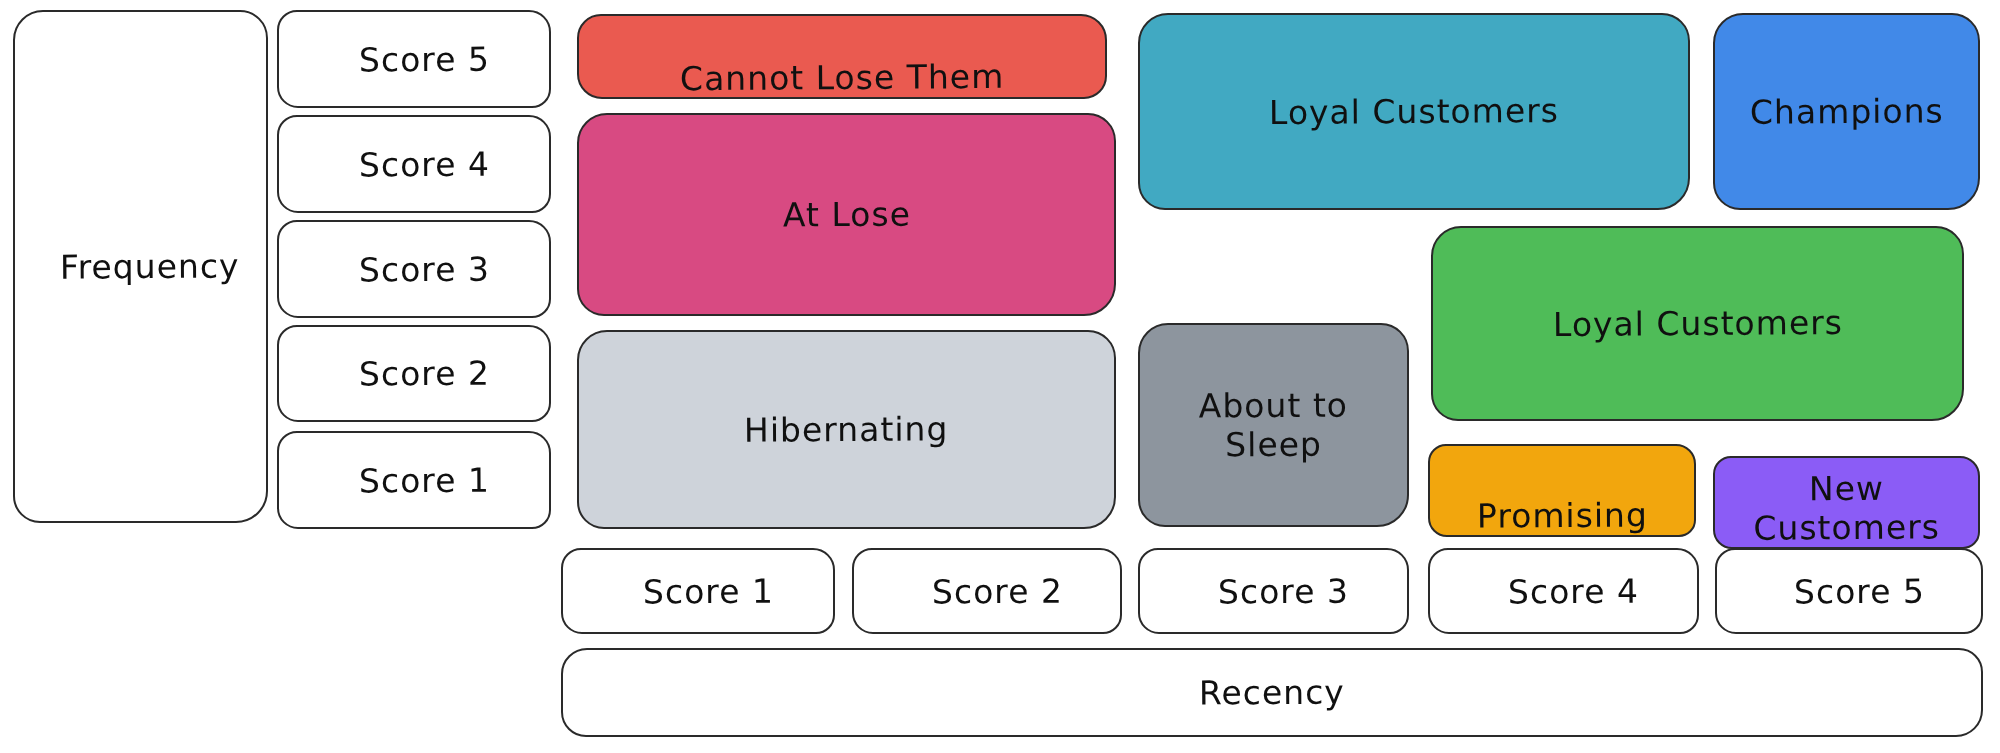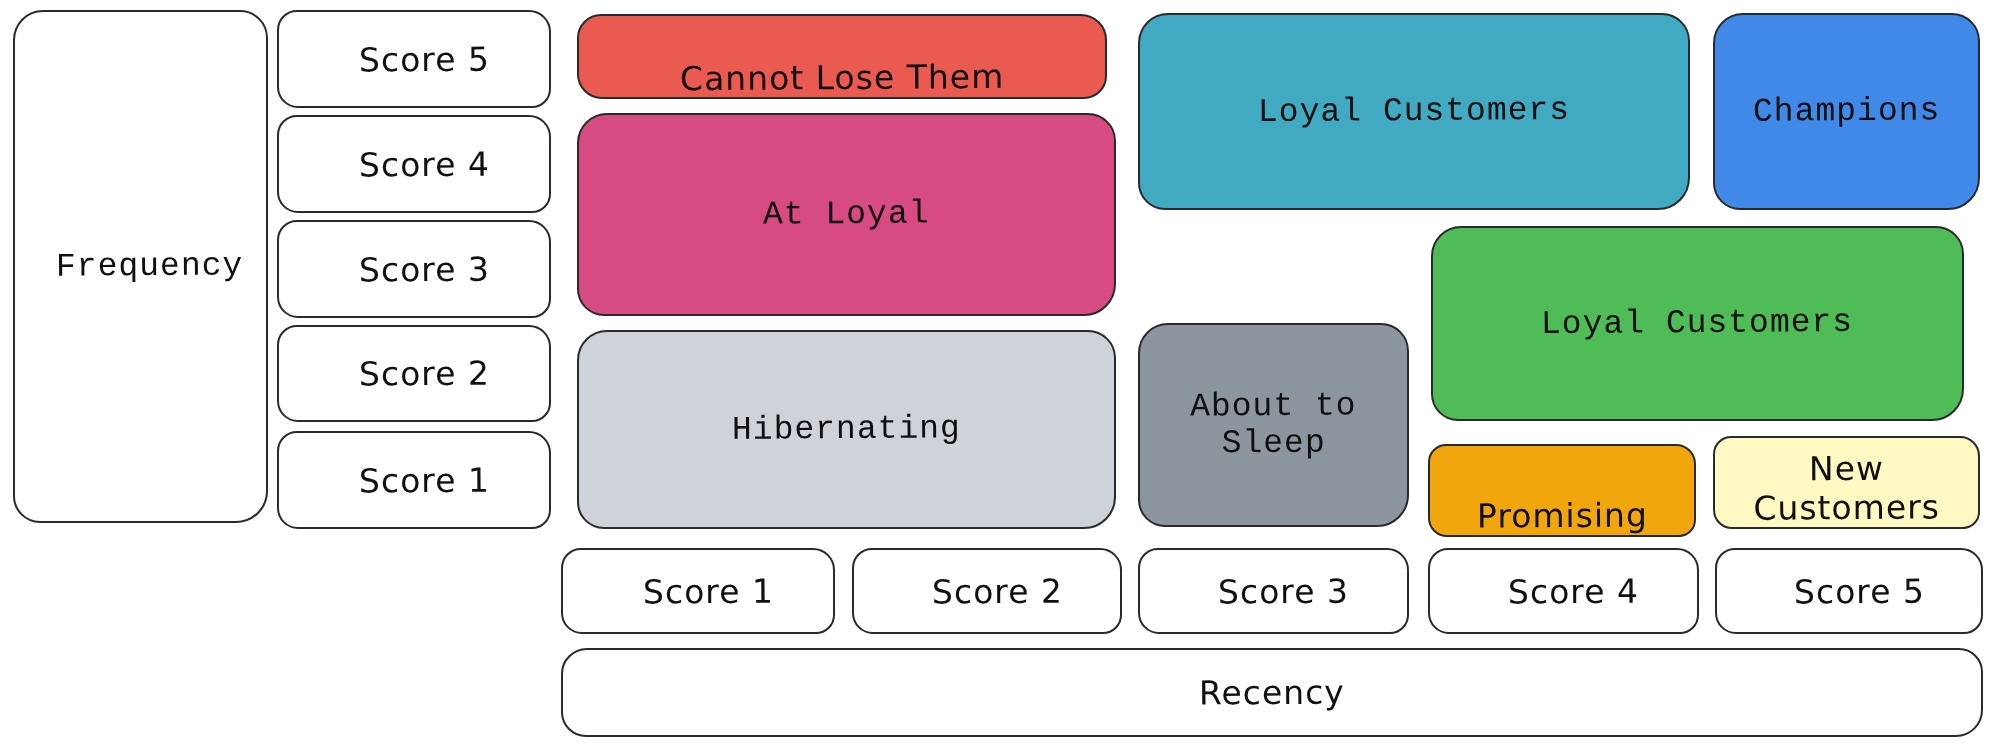--- a/index.html
+++ b/index.html
@@ -24,21 +24,21 @@
     justify-content: center;
     text-align: center;
     color: #101010;
     font-size: 33px;
     letter-spacing: 1px;
     background: #ffffff;
   }
   
   .plain  { border-radius: 20px 22px 19px 21px; padding-left: 20px; }
   .seg    { border-radius: 24px 26px 23px 25px; align-items: flex-end; }
-  .big    { border-radius: 30px 28px 32px 27px; font-family: Liberation Mono, monospace; }
+  .big    { border-radius: 30px 28px 32px 27px; }
   .label-text { transform: rotate(-0.4deg); display: inline-block; padding: 0 10px; }
 
   
   .freq-axis { left: 13px;  top: 10px;  width: 255px; height: 513px; padding-left: 18px; }
   .fs5 { left: 277px; top: 10px;  width: 274px; height: 98px; }
   .fs4 { left: 277px; top: 115px; width: 274px; height: 98px; }
   .fs3 { left: 277px; top: 220px; width: 274px; height: 98px; }
   .fs2 { left: 277px; top: 325px; width: 274px; height: 97px; }
   .fs1 { left: 277px; top: 431px; width: 274px; height: 98px; }
 
@@ -83,41 +83,41 @@
     <span class="label-text">Score 2</span>
   </div>
   <div class="box plain fs1">
     <span class="label-text">Score 1</span>
   </div>
 
   <div class="box seg seg-cannot" style="background: rgb(234, 90, 80);">
     <span class="label-text">Cannot Lose Them</span>
   </div>
   <div class="box big seg-atrisk" style="background: rgb(216, 74, 130);">
-    <span class="label-text">At Loyal</span>
+    <span class="label-text">At Lose</span>
   </div>
   <div class="box big seg-hibernating" style="background: rgb(206, 211, 218);">
     <span class="label-text">Hibernating</span>
   </div>
   <div class="box big seg-loyal-teal" style="background: rgb(65, 169, 194);">
     <span class="label-text">Loyal Customers</span>
   </div>
   <div class="box big seg-sleep" style="background: rgb(141, 149, 158);">
     <span class="label-text">About to Sleep</span>
   </div>
   <div class="box big seg-champions" style="background: rgb(65, 137, 232);">
     <span class="label-text">Champions</span>
   </div>
   <div class="box big seg-loyal-green" style="background: rgb(79, 188, 88);">
     <span class="label-text">Loyal Customers</span>
   </div>
   <div class="box seg seg-promising" style="background: rgb(242, 166, 13); margin-top: 8px;">
     <span class="label-text">Promising</span>
   </div>
-  <div class="box seg seg-new" style="background: #fef9c3;">
+  <div class="box seg seg-new" style="background: #8b5cf6; margin-top: 20px;">
     <span class="label-text">New Customers</span>
   </div>
 
   <div class="box plain rs1">
     <span class="label-text">Score 1</span>
   </div>
   <div class="box plain rs2">
     <span class="label-text">Score 2</span>
   </div>
   <div class="box plain rs3">

